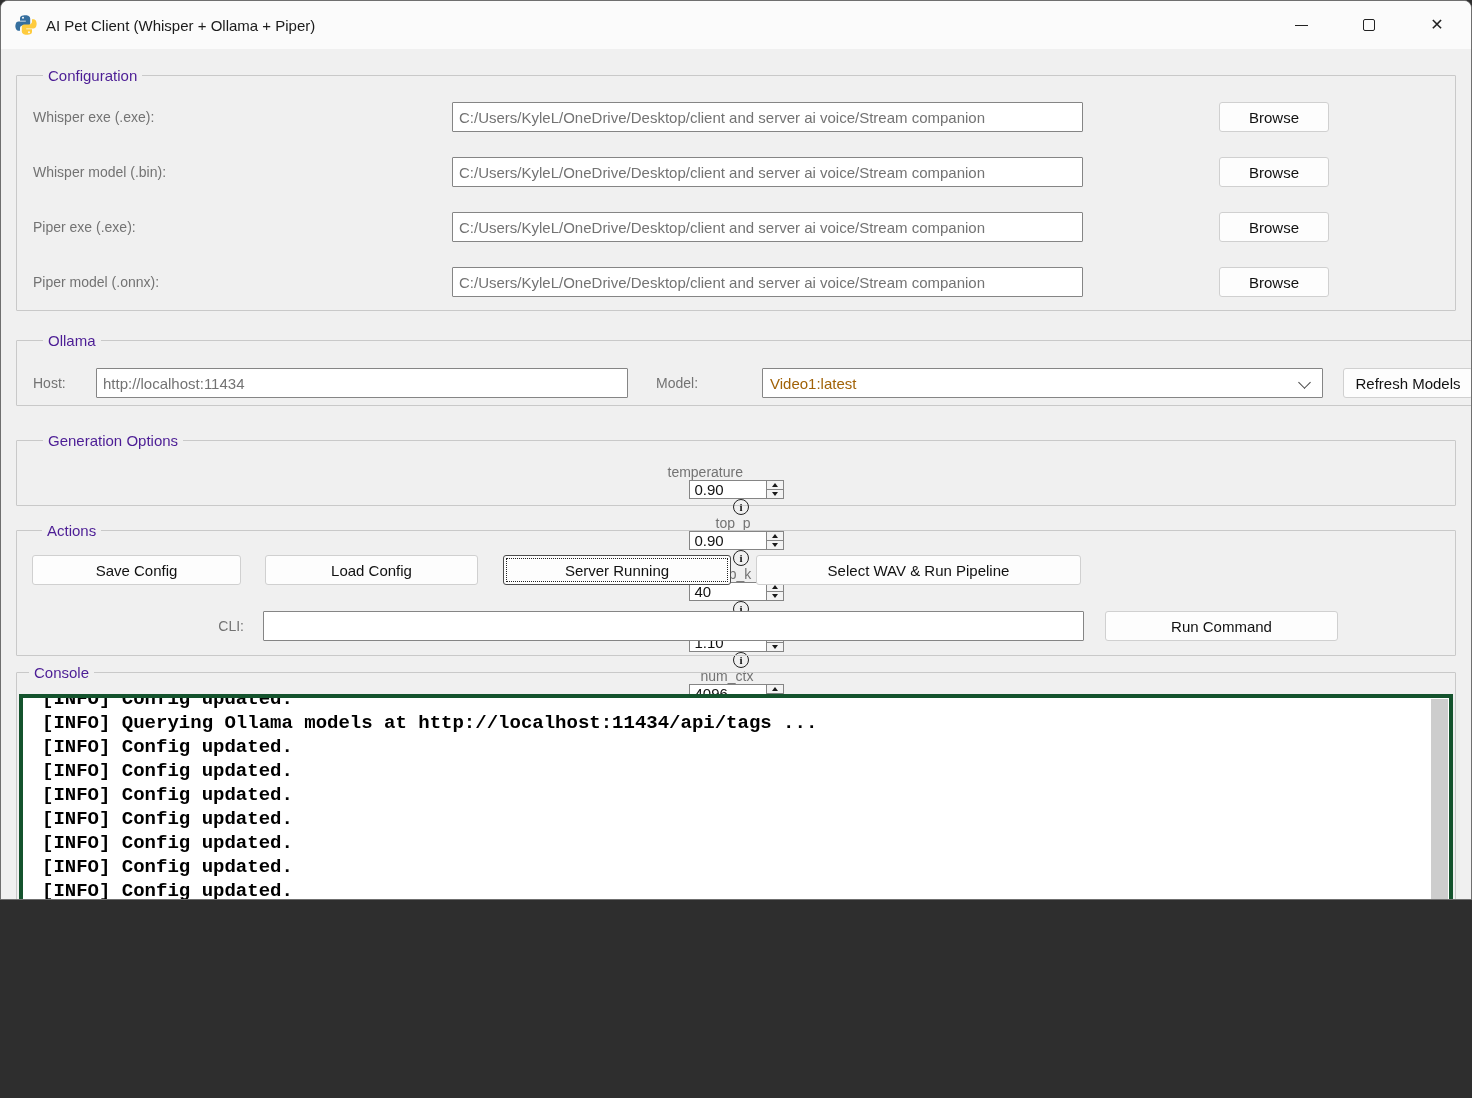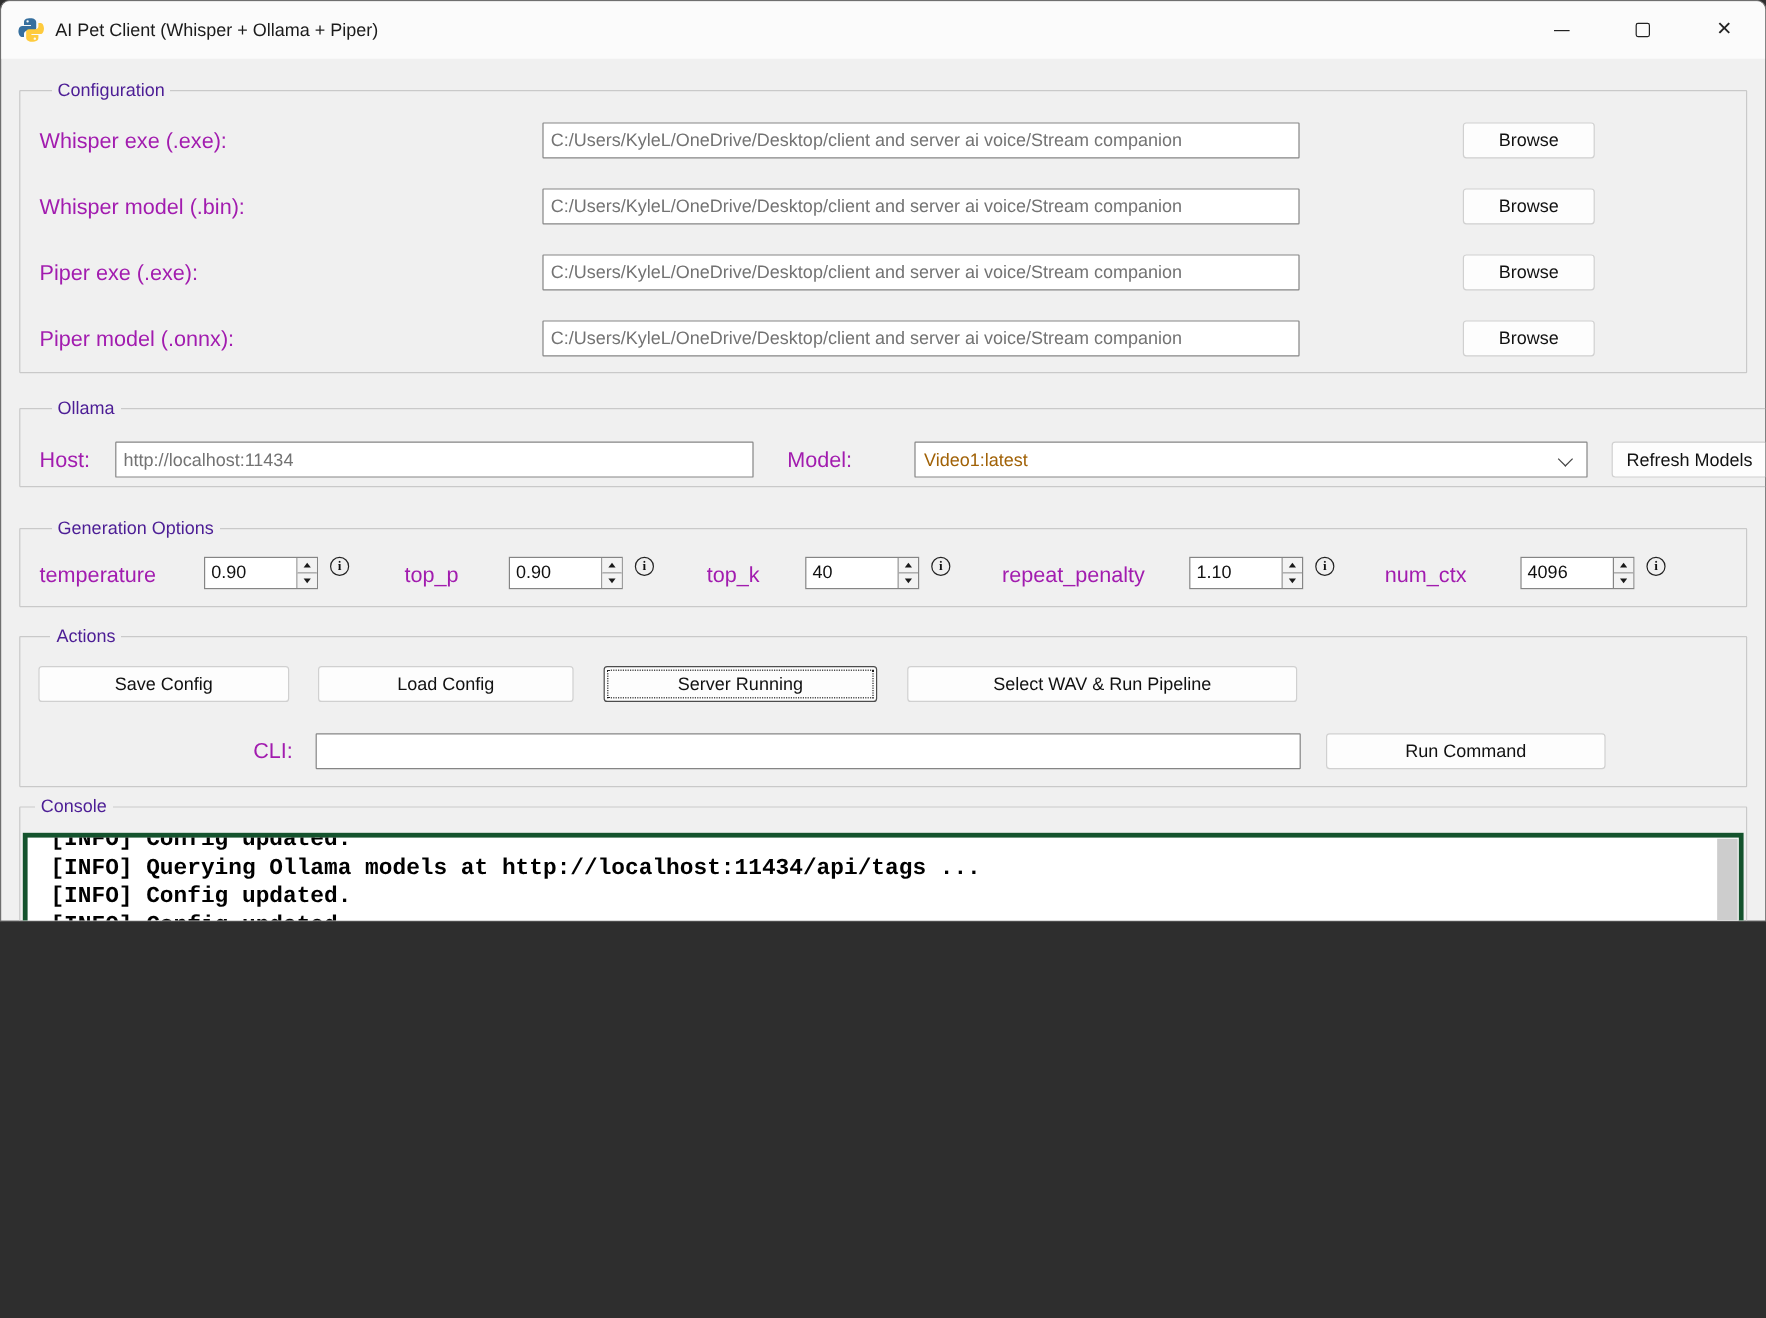--- a/index.html
+++ b/index.html
@@ -5,21 +5,21 @@
   * { box-sizing: border-box; margin: 0; padding: 0; }
   html,body { width: 100%; height: 100%; }
   body {
     background: #2e2e2e;
     font-family: "Liberation Sans", sans-serif;
     -webkit-font-smoothing: antialiased;
   }
   .window {
     position: relative;
     width: 1472px;
-    height: 768px;
+    height: 900px;
     background: #f0f0f0;
     border: 1px solid #6f6f6f;
     border-radius: 8px 8px 0 0;
     overflow: hidden;
   }
   
   .titlebar {
     position: absolute; top: 0; left: 0; right: 0; height: 48px;
     background: #fbfbfb;
     display: flex; align-items: center;
@@ -44,21 +44,21 @@
     margin-left: 10px; padding: 0 5px;
     line-height: 17px;
   }
   #config-group  { left: 15px; top: 66px;  width: 1440px; height: 244px; padding: 18px 16px 0; }
   #ollama-group  { left: 15px; top: 331px; width: 1440px; height: 74px;  padding: 19px 16px 0; }
   #gen-group     { left: 15px; top: 431px; width: 1440px; height: 74px;  padding: 15px 16px 0; }
   #actions-group { left: 15px; top: 521px; width: 1440px; height: 134px; padding: 16px 15px 0; }
   #console-group { left: 15px; top: 663px; width: 1440px; height: 423px; padding: 13px 2px 0; }
 
   
-  .label { font-size: 18px; color: #a21caf; }
+  .label { font-size: 14px; color: #737373; }
   .entry {
     height: 30px; background: #fff;
     border: 1px solid #858585; border-radius: 1px;
     font-family: "Liberation Sans", sans-serif;
     font-size: 15px; color: #737373;
     padding: 0 6px; outline: none;
   }
   .btn {
     height: 30px;
     background: #fdfdfd;
@@ -93,21 +93,21 @@
   }
   .combo-chevron {
     position: absolute; right: 13px; top: 9px;
     width: 9px; height: 9px;
     border-right: 1.6px solid #444; border-bottom: 1.6px solid #444;
     transform: rotate(45deg);
   }
   .refresh-btn { margin-left: 20px; width: 130px; }
 
   
-  .gen-row { display: flex; height: 30px; }
+  .gen-row { display: flex; align-items: center; height: 30px; flex-direction: column; }
   .gen-row .label { display: flex; align-items: center; }
   .lab-temperature { width: 137px; }
   .lab-top_p       { margin-left: 46px; width: 87px; }
   .lab-top_k       { margin-left: 44px; width: 82px; }
   .lab-repeat      { margin-left: 43px; width: 156px; }
   .lab-numctx      { margin-left: 42px; width: 113px; }
   .spin {
     display: flex; width: 95px; height: 27px;
     background: #fff; border: 1px solid #858585;
   }

